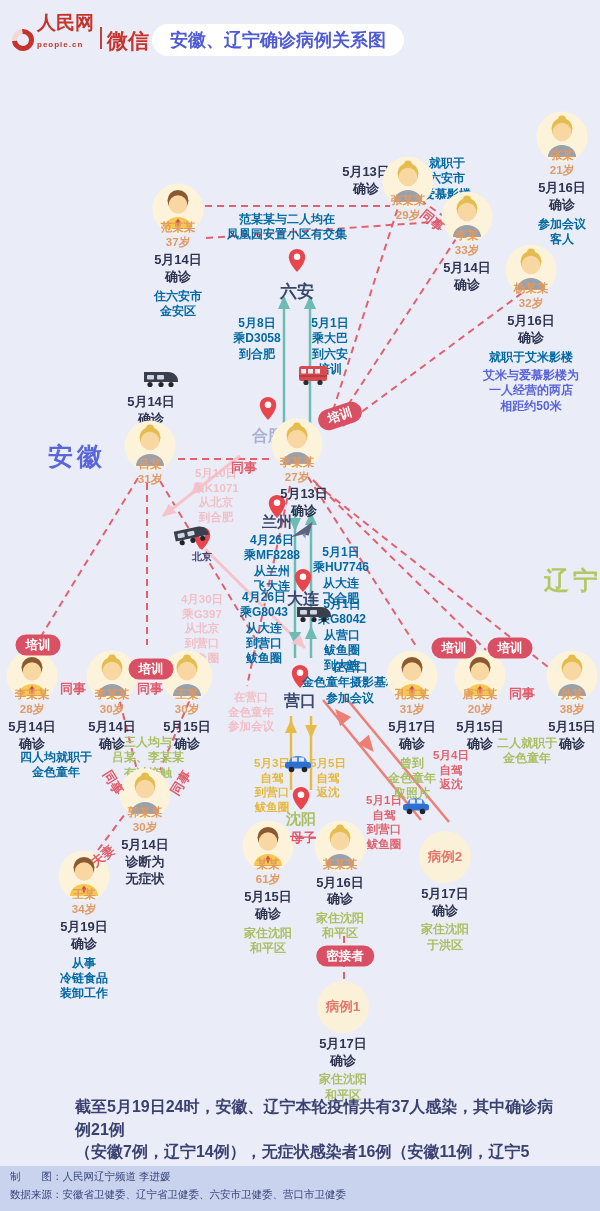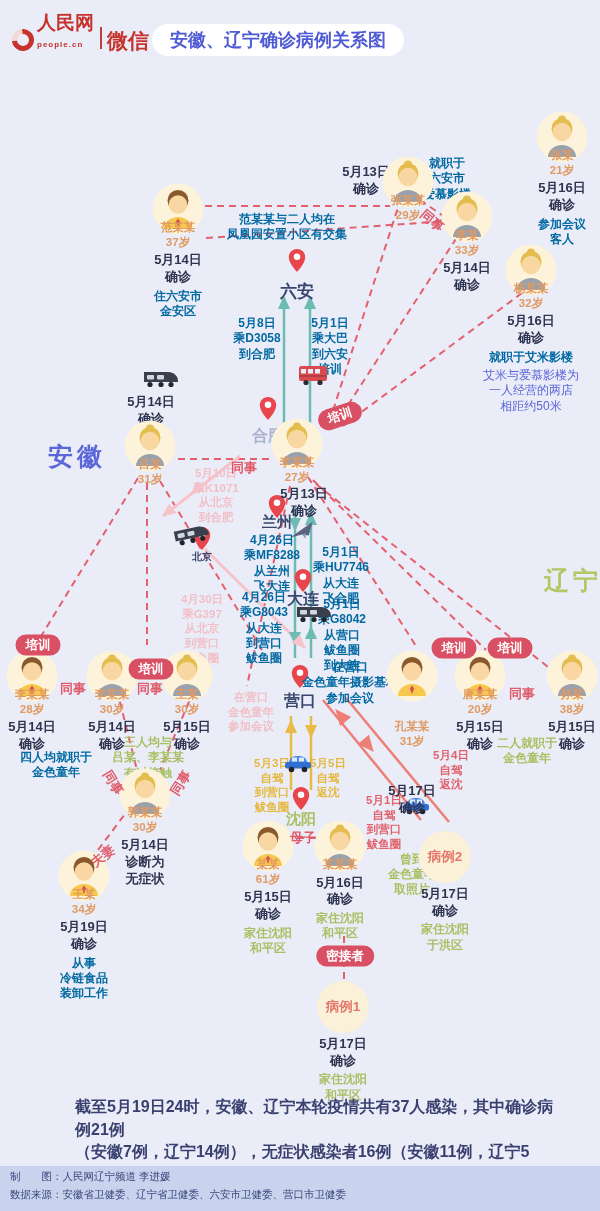--- a/index.html
+++ b/index.html
@@ -2,21 +2,21 @@
 <html><head>
 <meta charset="utf-8">
 <style>
   html,body{margin:0;padding:0;background:#eaedf8;font-family:"Liberation Sans","DejaVu Sans",sans-serif;}
   #canvas{position:relative;width:600px;height:1211px;background:#eaedf8;overflow:hidden;}
   .abs{position:absolute;}
   svg.overlay{position:absolute;left:0;top:0;z-index:1;}
   .t{position:absolute;transform:translateX(-50%);text-align:center;white-space:pre-line;line-height:1.28;z-index:2;}
   .c-date{color:#2e3450;font-weight:bold;font-size:13px;}
   .c-blue{color:#0369a1;font-weight:bold;font-size:12px;}
-  .c-note{color:#5a63d8;font-weight:normal;font-size:12px;}
+  .c-note{color:#5a63d8;font-weight:bold;font-size:12px;}
   .c-green{color:#a9bf62;font-weight:bold;font-size:12px;}
   .c-yellow{color:#e5b93f;font-weight:bold;font-size:11.5px;margin-top:13px;}
   .c-red{color:#e0636d;font-weight:bold;font-size:11.5px;}
   .c-pink{color:#f2bfc6;font-weight:bold;font-size:11.5px;}
   .c-name{color:#e09a62;font-weight:bold;font-size:11.5px;}
   .city{position:absolute;transform:translateX(-50%);font-weight:bold;z-index:2;white-space:nowrap;}
   .pill{position:absolute;background:#d94f63;color:#fff;font-size:12.5px;font-weight:bold;
         padding:2px 10px;border-radius:12px;z-index:4;white-space:nowrap;}
   .rel{position:absolute;color:#e05a6a;font-weight:bold;font-size:13px;z-index:3;white-space:nowrap;}
   .person{position:absolute;transform:translateX(-50%);display:flex;flex-direction:column;
@@ -319,21 +319,21 @@
       <circle cx="26" cy="8.5" r="4" fill="#e5bd4e"></circle>
       <circle cx="26" cy="17.5" r="10.5" fill="#e5bd4e"></circle>
       <circle cx="26" cy="21" r="9.3" fill="#f9d7a2"></circle>
       <path d="M12,46 a14,12 0 0 1 28,0 z" fill="#99a1ad"></path>
     </svg></div>
         <div class="t c-name nm" style="position: static; transform: none;">王某
 30岁</div>
         <div class="t c-date tx" style="position: static; transform: none;">5月15日
 确诊</div>
       </div>
-      <div class="person" style="left: 412px; top: 650px; gap: 32px;">
+      <div class="person" style="left: 412px; top: 650px;">
         <div><svg width="52" height="52" viewBox="0 0 52 52">
     <circle cx="26" cy="26" r="25.5" fill="#fcf3da"></circle>
     <circle cx="26" cy="17.5" r="10.5" fill="#8a5a2e"></circle>
     <circle cx="26" cy="21.5" r="9.3" fill="#f9d7a2"></circle>
     <path d="M12,46 a14,12 0 0 1 28,0 z" fill="#f6c94e"></path>
     <polygon points="26,35.5 23.8,38.5 26,44 28.2,38.5" fill="#d8504e"></polygon>
   </svg></div>
         <div class="t c-name nm" style="position: static; transform: none;">孔某某
 31岁</div>
         <div class="t c-date tx" style="position: static; transform: none;">5月17日

